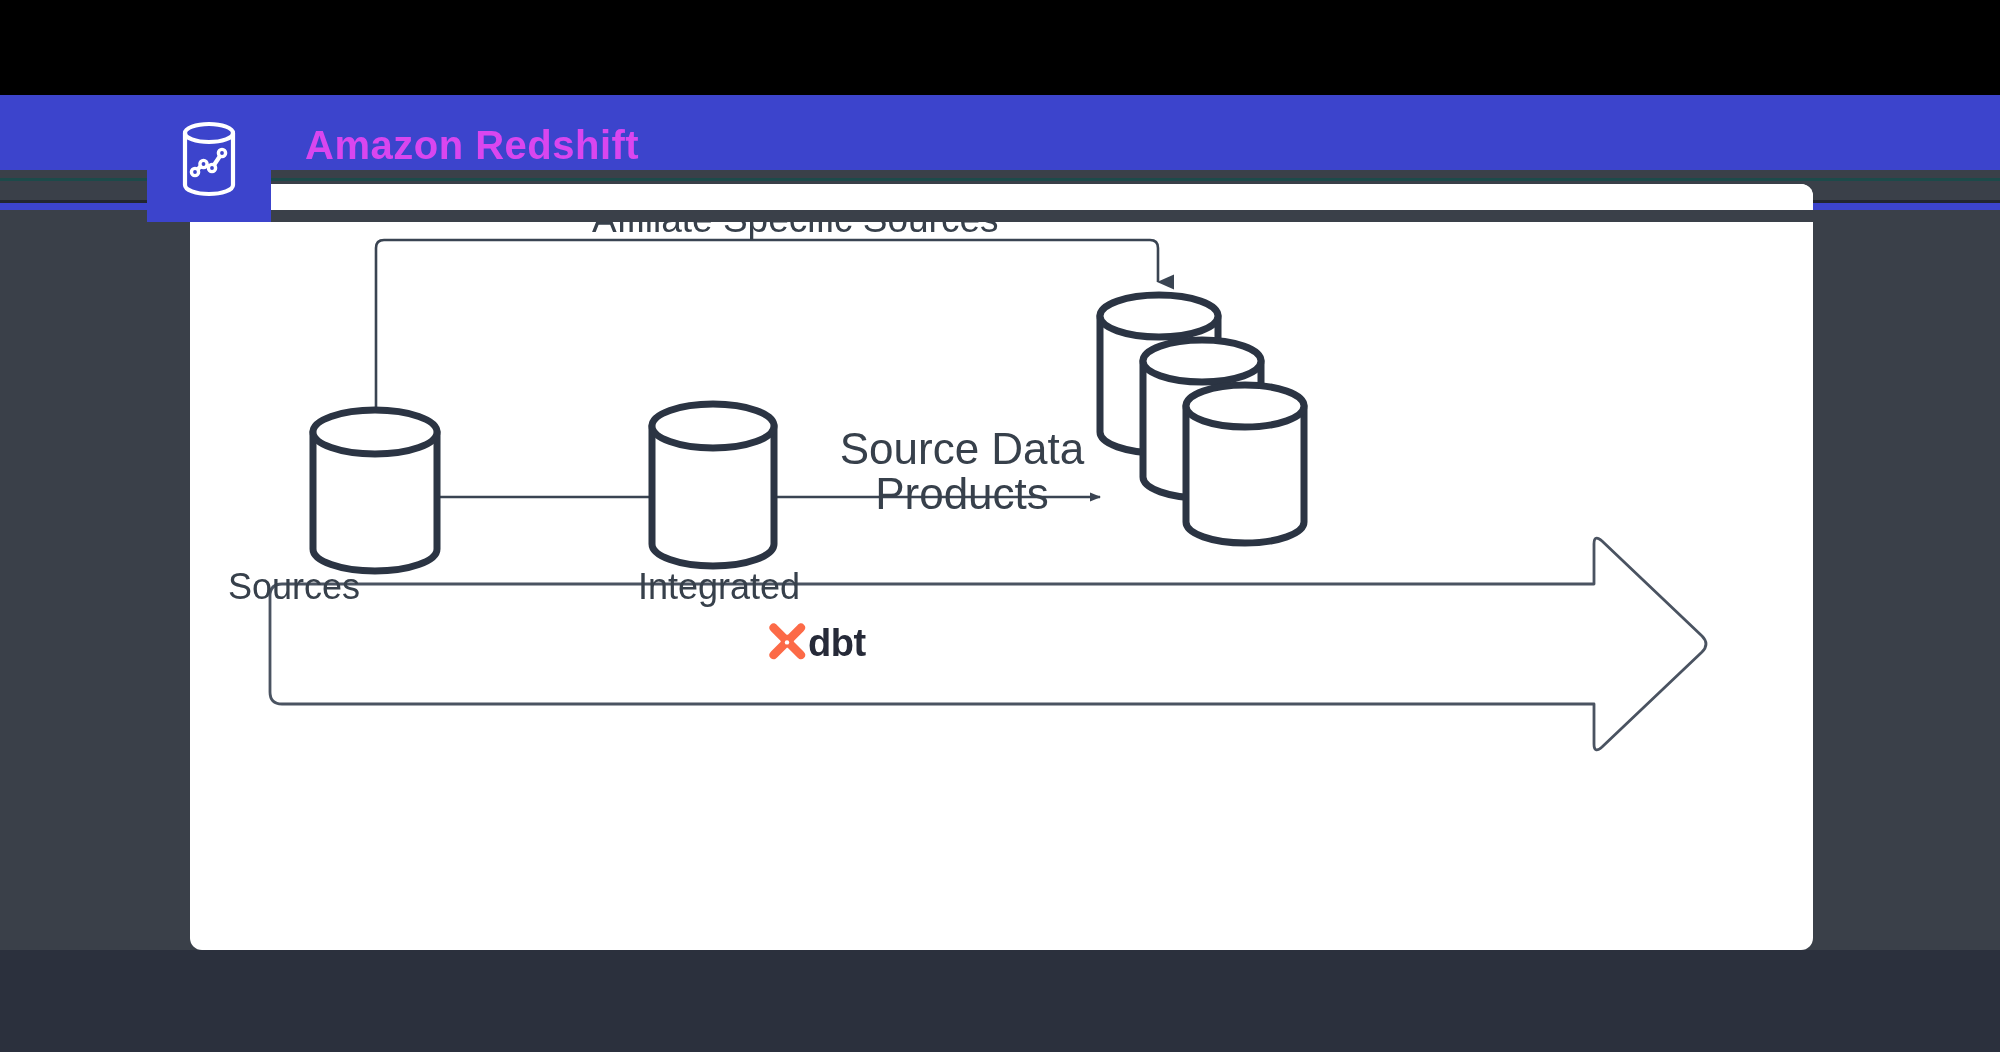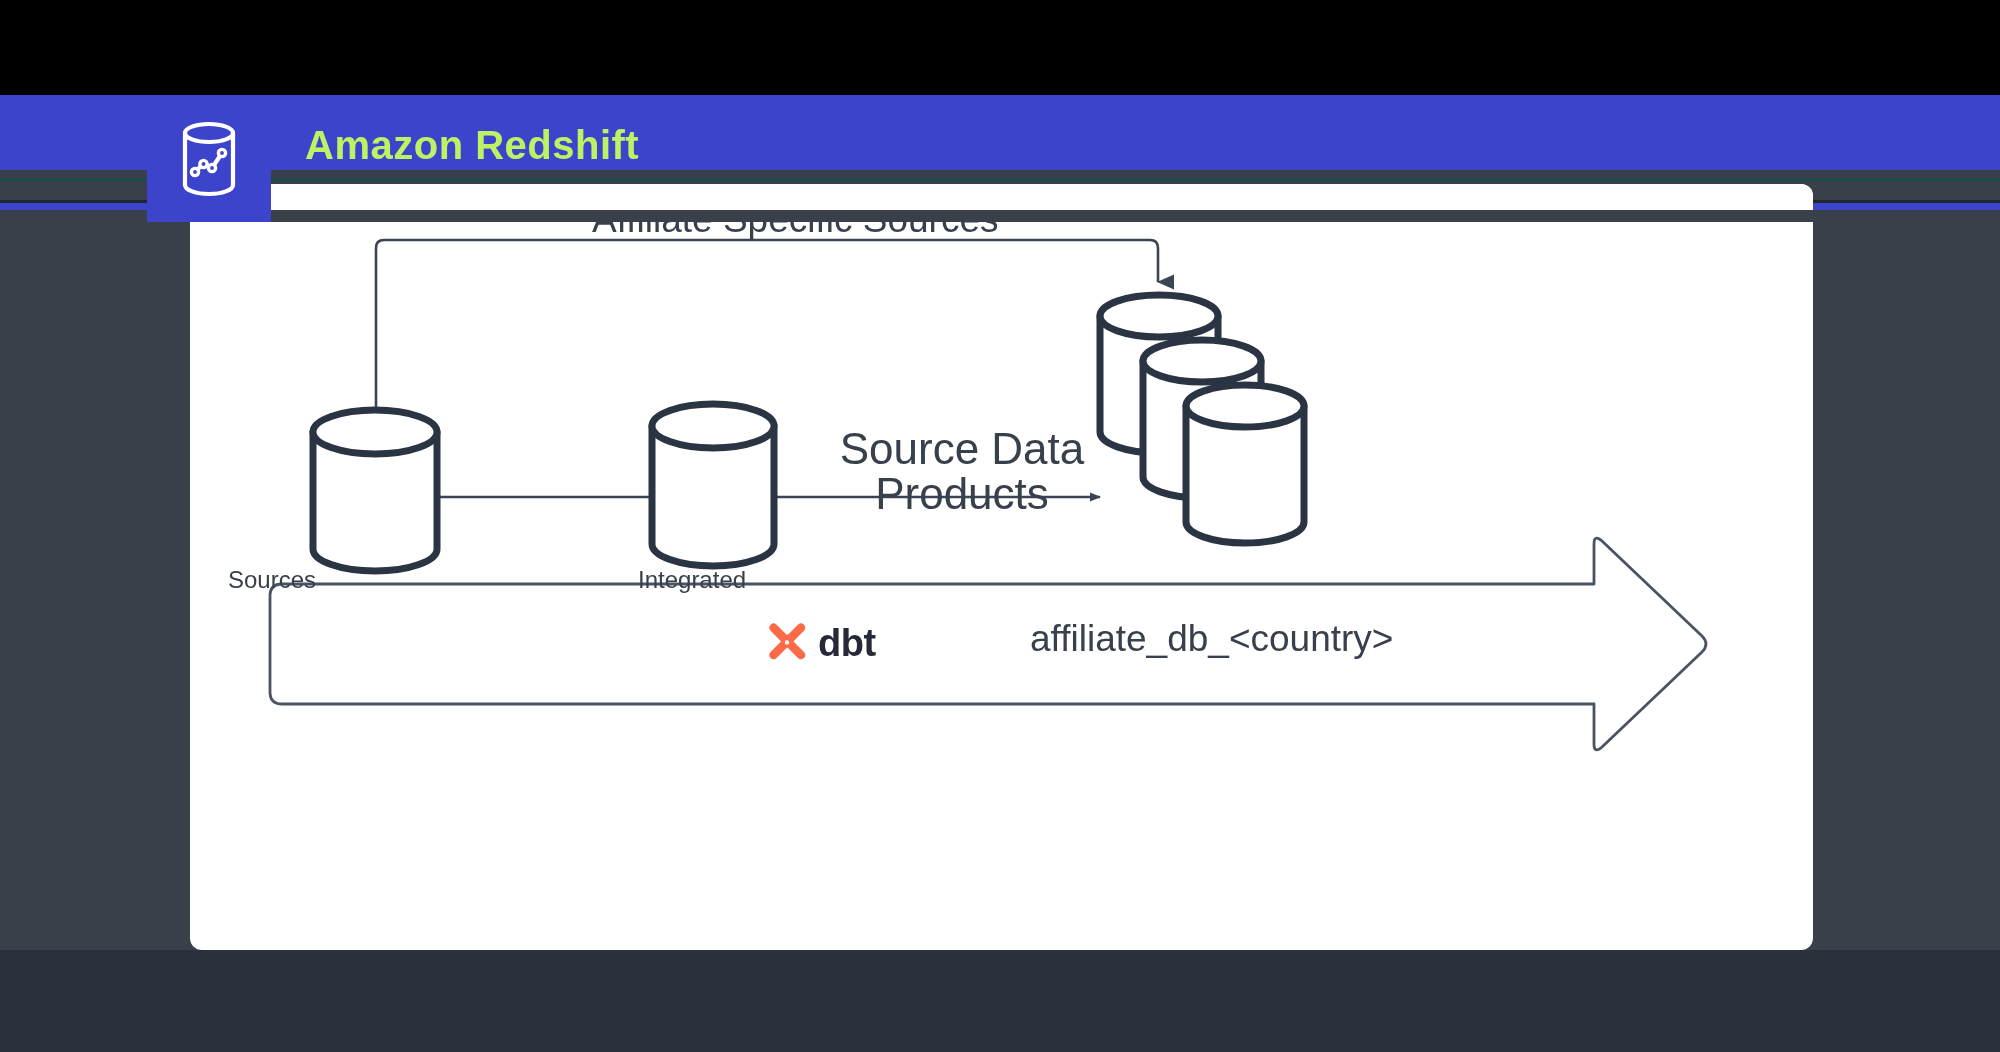--- a/index.html
+++ b/index.html
@@ -59,51 +59,51 @@
   .redshift-tile {
     position: absolute; left: 147px; top: 95px; width: 124px; height: 127px;
     background: #3C44CC;
     display: flex; align-items: center; justify-content: center;
   }
   .redshift-tile svg { display: block; }
 
   .redshift-title {
     position: absolute; left: 305px; top: 120px;
     font-size: 40px; font-weight: bold; letter-spacing: 0.5px;
-    color: #bef264;
+    color: #d946ef;
     white-space: nowrap;
     line-height: 50px;
   }
 
   
   .card {
     position: absolute; left: 190px; top: 184px;
     width: 1623px; height: 766px;
     background: #FFFFFF;
     border-radius: 12px;
     overflow: hidden;
   }
   .card-svg { position: absolute; left: 0; top: 0; }
 
   .node-label {
     position: absolute;
-    font-size: 24px;
+    font-size: 36px;
     color: #37404B;
     white-space: nowrap;
   }
   .edge-label {
     position: absolute;
     font-size: 44px;
     color: #37404B;
     white-space: nowrap;
     text-align: center;
   }
   .dbt-logo {
     position: absolute;
-    display: flex; align-items: center; gap: 10px;
+    display: flex; align-items: center; 
   }
   .dbt-word {
     font-size: 38px; font-weight: bold; color: #262A38;
     letter-spacing: -0.5px;
   }
 </style>
 </head>
 <body>
 
 <div id="stage">
@@ -171,21 +171,20 @@
                  L 1412,563 Q 1404,570 1404,560
                  L 1404,520 L 92,520
                  Q 80,520 80,508 Z" fill="#FFFFFF" stroke="#4A5361" stroke-width="2.8" stroke-linejoin="round"></path>
       </g>
     </svg>
 
     <div class="node-label" style="left:38px; top:382px;">Sources</div>
 
     <div class="node-label" style="left:448px; top:382px;text-align:center;">Integrated</div>
 
-    <div class="node-label" style="left:840px; top:434px; font-size:37px;">affiliate_db_&lt;country&gt;</div>
 
     <div class="edge-label" style="left:402px; top:15px; font-size:37px;">Affiliate Specific Sources</div>
 
     <div class="edge-label" style="left:642px; top:240px; width:260px;">Source Data</div>
 
     <div class="edge-label" style="left:642px; top:285px; width:260px;">Products</div>
 
     <div class="dbt-logo" style="left:574px; top:437px;">
       <svg width="44" height="44" viewBox="0 0 44 44">
         <path d="M6.5 3.2 C4.2 5.5 4.4 8.0 7.0 10.6 L17.5 21.1 C18.2 21.8 18.2 22.5 17.5 23.2

